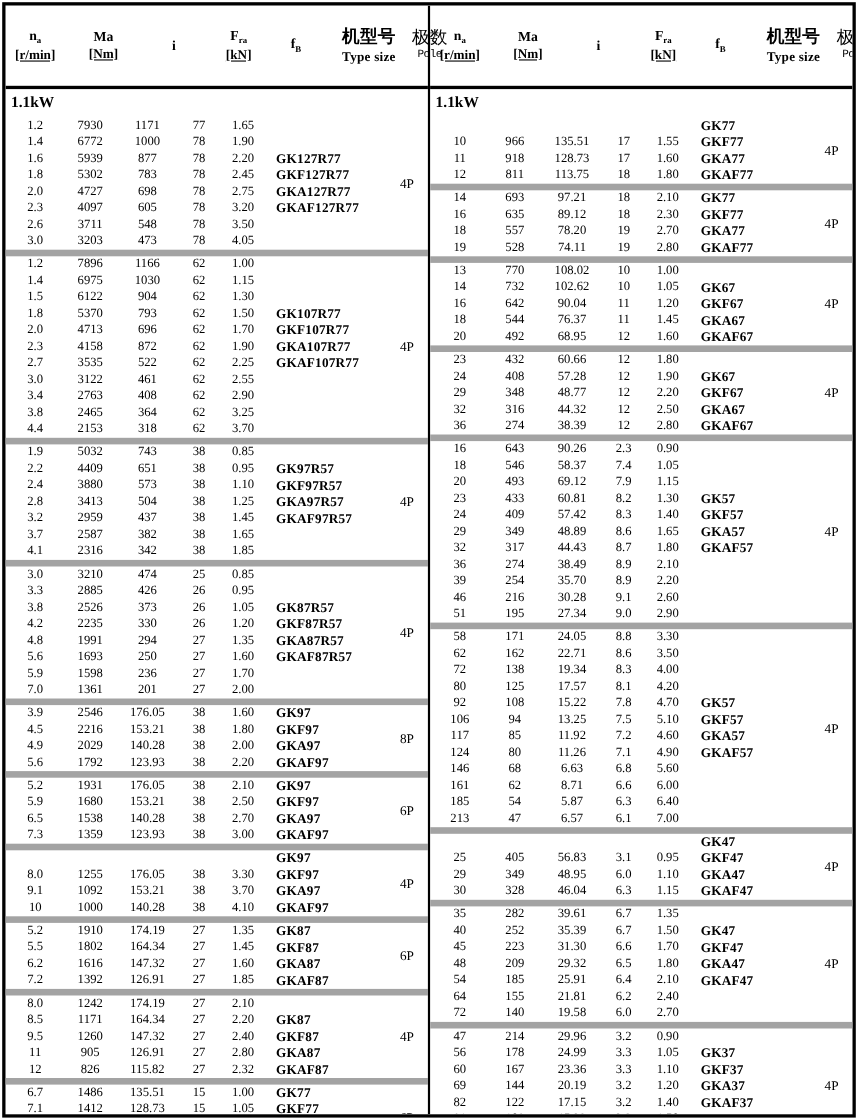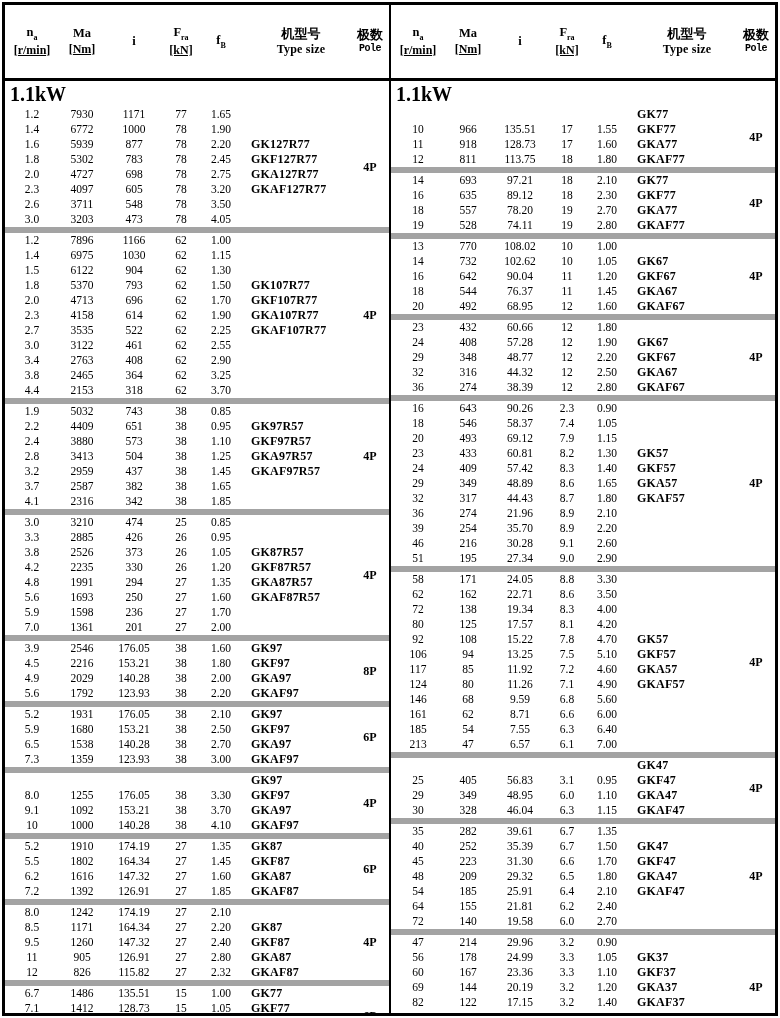--- a/index.html
+++ b/index.html
@@ -19,42 +19,42 @@
     overflow:hidden;
   }
   .ctable { flex:1 1 0; display:flex; flex-direction:column; min-width:0; }
   .vdivider { width:2px; background:#000; flex:0 0 2px; }
 
   
   .thead {
     height:76px; flex:0 0 76px;
     border-bottom:3px solid #000;
     display:flex; align-items:center;
-    font-weight:bold; font-size:12.5px;
+    font-weight:bold; font-size:12.5px;gap:12px;
   }
   .hc { display:flex; flex-direction:column; align-items:center; justify-content:center; line-height:1.25; }
   .hc sub { font-size:8px; vertical-align:sub; }
   .h-unit { font-size:12px;text-decoration:underline; }
-  .h-zh { font-size:13px; }
+  .h-zh { font-size:16px; }
   .h-en { font-size:12px; }
   .h-pole-en { font-family:"Liberation Mono", monospace; font-size:10px; letter-spacing:-0.5px; }
 
   
   .c-na  { width:54px; flex:0 0 54px; text-align:center; }
   .c-ma  { width:46px; flex:0 0 46px; text-align:center; }
   .c-i   { width:58px; flex:0 0 58px; text-align:center; }
   .c-fra { width:36px; flex:0 0 36px; text-align:center; }
   .c-fb  { width:44px; flex:0 0 44px; text-align:center; }
   .c-type{ flex:1 1 auto; text-align:left; padding-left:8px; font-weight:bold; font-size:12px; letter-spacing:0.2px; white-space:nowrap; }
-  .c-pole{ width:38px; flex:0 0 38px; text-align:center; font-weight:bold; font-size:12px; }
+  .c-pole{ width:38px; flex:0 0 38px; text-align:center; font-weight:normal; font-size:12px; }
 
   
   .tbody { flex:1 1 auto; overflow:hidden; }
   .section-title {
-    font-weight:bold; font-size:20px;
+    font-weight:bold; font-size:14px;
     height:26px; line-height:26px;
     padding-left:5px;
   }
   .block { display:flex; }
   .block + .block { border-top:6px solid #a3a3a3; }
   .rows { flex:1 1 auto; min-width:0; }
   .row { display:flex; height:15px; align-items:center; font-size:11.5px; line-height:15px; }
   .polecol { display:flex; align-items:center; justify-content:center; }
 </style>
 </head>
@@ -202,21 +202,21 @@
                   <span class="cell c-na">2.0</span>
                   <span class="cell c-ma">4713</span>
                   <span class="cell c-i">696</span>
                   <span class="cell c-fra">62</span>
                   <span class="cell c-fb">1.70</span>
                   <span class="cell c-type">GKF107R77</span>
                 </div>
                 <div class="row">
                   <span class="cell c-na">2.3</span>
                   <span class="cell c-ma">4158</span>
-                  <span class="cell c-i">614</span>
+                  <span class="cell c-i">872</span>
                   <span class="cell c-fra">62</span>
                   <span class="cell c-fb">1.90</span>
                   <span class="cell c-type">GKA107R77</span>
                 </div>
                 <div class="row">
                   <span class="cell c-na">2.7</span>
                   <span class="cell c-ma">3535</span>
                   <span class="cell c-i">522</span>
                   <span class="cell c-fra">62</span>
                   <span class="cell c-fb">2.25</span>
@@ -873,21 +873,21 @@
                   <span class="cell c-na">32</span>
                   <span class="cell c-ma">317</span>
                   <span class="cell c-i">44.43</span>
                   <span class="cell c-fra">8.7</span>
                   <span class="cell c-fb">1.80</span>
                   <span class="cell c-type">GKAF57</span>
                 </div>
                 <div class="row">
                   <span class="cell c-na">36</span>
                   <span class="cell c-ma">274</span>
-                  <span class="cell c-i">21.96</span>
+                  <span class="cell c-i">38.49</span>
                   <span class="cell c-fra">8.9</span>
                   <span class="cell c-fb">2.10</span>
                   <span class="cell c-type"></span>
                 </div>
                 <div class="row">
                   <span class="cell c-na">39</span>
                   <span class="cell c-ma">254</span>
                   <span class="cell c-i">35.70</span>
                   <span class="cell c-fra">8.9</span>
                   <span class="cell c-fb">2.20</span>
@@ -974,37 +974,37 @@
                   <span class="cell c-na">124</span>
                   <span class="cell c-ma">80</span>
                   <span class="cell c-i">11.26</span>
                   <span class="cell c-fra">7.1</span>
                   <span class="cell c-fb">4.90</span>
                   <span class="cell c-type">GKAF57</span>
                 </div>
                 <div class="row">
                   <span class="cell c-na">146</span>
                   <span class="cell c-ma">68</span>
-                  <span class="cell c-i">9.59</span>
+                  <span class="cell c-i">6.63</span>
                   <span class="cell c-fra">6.8</span>
                   <span class="cell c-fb">5.60</span>
                   <span class="cell c-type"></span>
                 </div>
                 <div class="row">
                   <span class="cell c-na">161</span>
                   <span class="cell c-ma">62</span>
                   <span class="cell c-i">8.71</span>
                   <span class="cell c-fra">6.6</span>
                   <span class="cell c-fb">6.00</span>
                   <span class="cell c-type"></span>
                 </div>
                 <div class="row">
                   <span class="cell c-na">185</span>
                   <span class="cell c-ma">54</span>
-                  <span class="cell c-i">7.55</span>
+                  <span class="cell c-i">5.87</span>
                   <span class="cell c-fra">6.3</span>
                   <span class="cell c-fb">6.40</span>
                   <span class="cell c-type"></span>
                 </div>
                 <div class="row">
                   <span class="cell c-na">213</span>
                   <span class="cell c-ma">47</span>
                   <span class="cell c-i">6.57</span>
                   <span class="cell c-fra">6.1</span>
                   <span class="cell c-fb">7.00</span>

